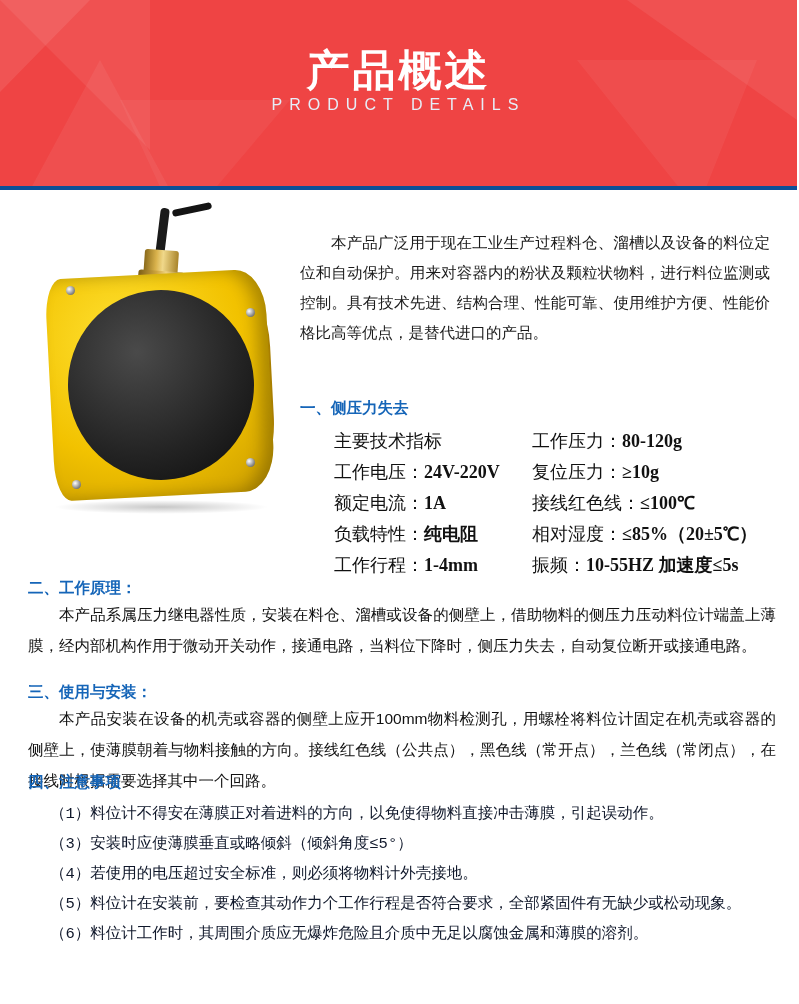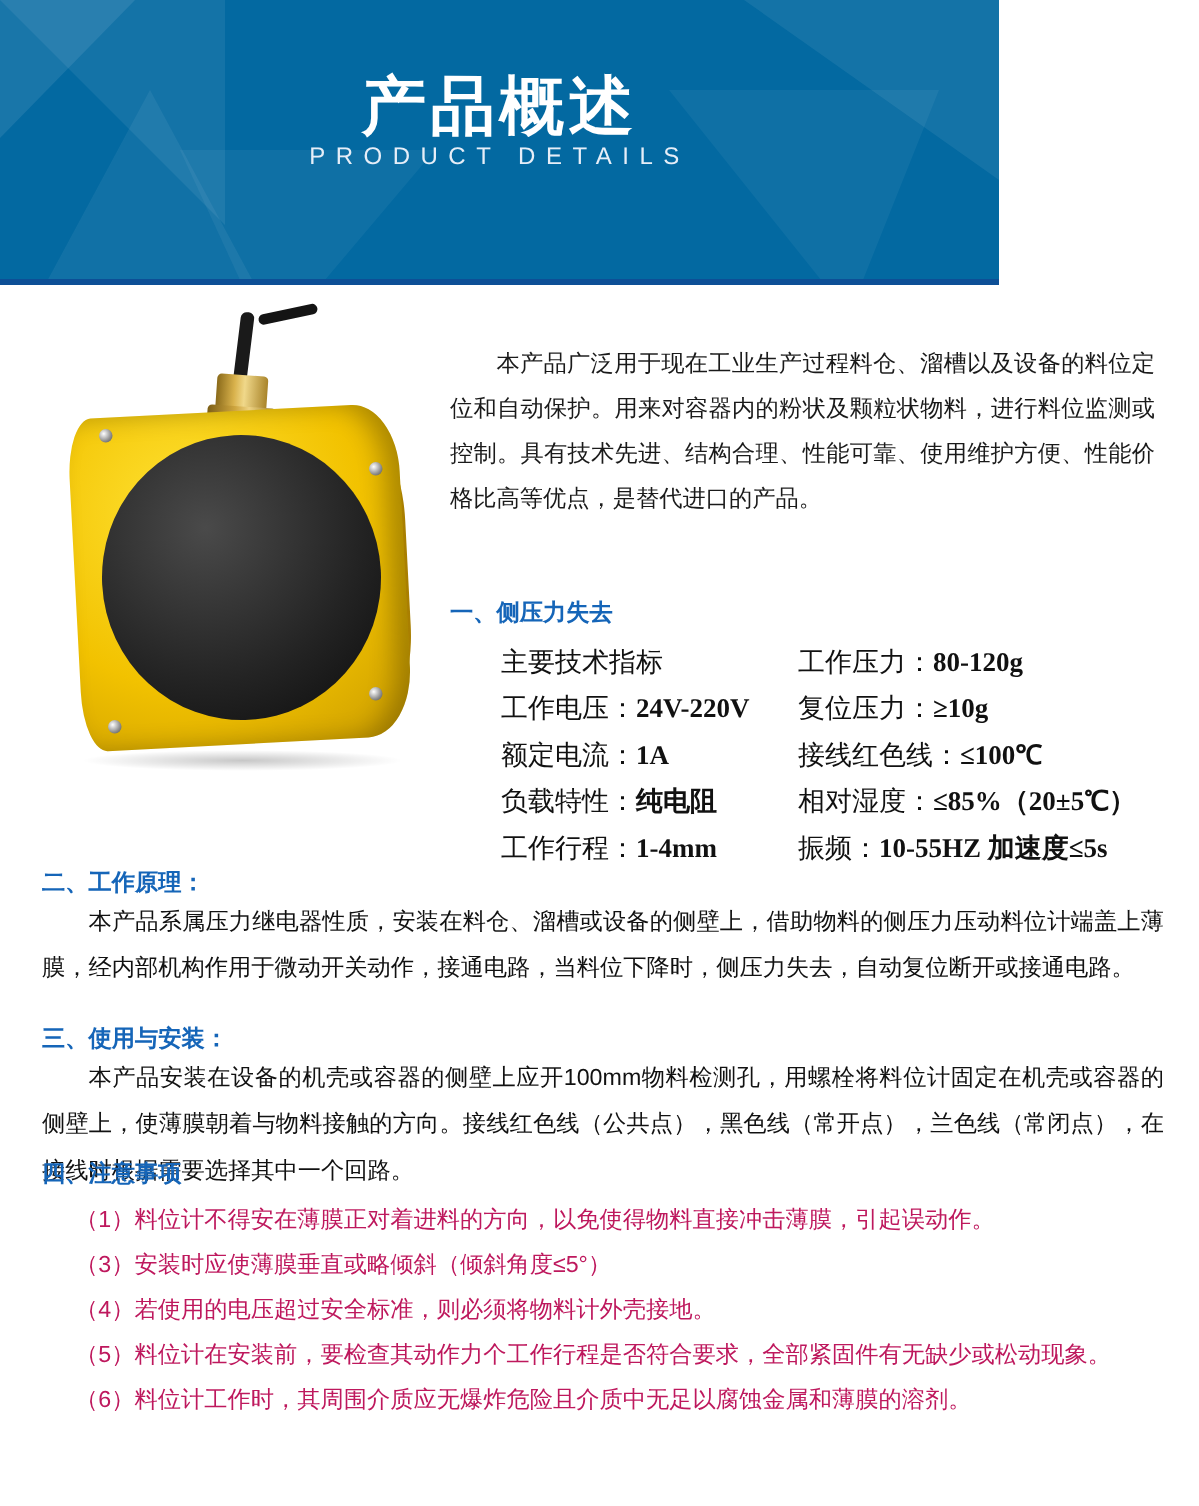--- a/index.html
+++ b/index.html
@@ -9,23 +9,23 @@
     height: 1004px;
     font-family: "Liberation Sans", sans-serif;
     background: #ffffff;
     overflow: hidden;
     position: relative;
   }
 
   
   .banner {
     position: relative;
-    width: 666px;
+    width: 797px;
     height: 190px;
-    background: #0369a1;
+    background: #ef4444;
     overflow: hidden;
   }
   .banner .deco {
     position: absolute;
     background: rgba(255,255,255,0.10);
   }
   .deco-tri1 {
     left: 0; top: 0;
     width: 0; height: 0;
     background: transparent !important;
@@ -269,23 +269,24 @@
   #sec4 { top: 772px; }
 
   .notice-list {
     margin: 6px 0 0 0;
     padding: 0;
     list-style: none;
   }
   .notice-list li {
     font-size: 15.5px;
     line-height: 30px;
-    color: #be185d;
+    color: #0f172a;
     padding-left: 22px;
     text-indent: 0;
+    font-family: Liberation Mono, monospace;
   }
 </style>
 </head>
 <body>
 
 <div class="banner">
   <div class="deco deco-tri1"></div>
   <div class="deco deco-tri2"></div>
   <div class="deco deco-tri3"></div>
   <div class="deco deco-tri4"></div>

